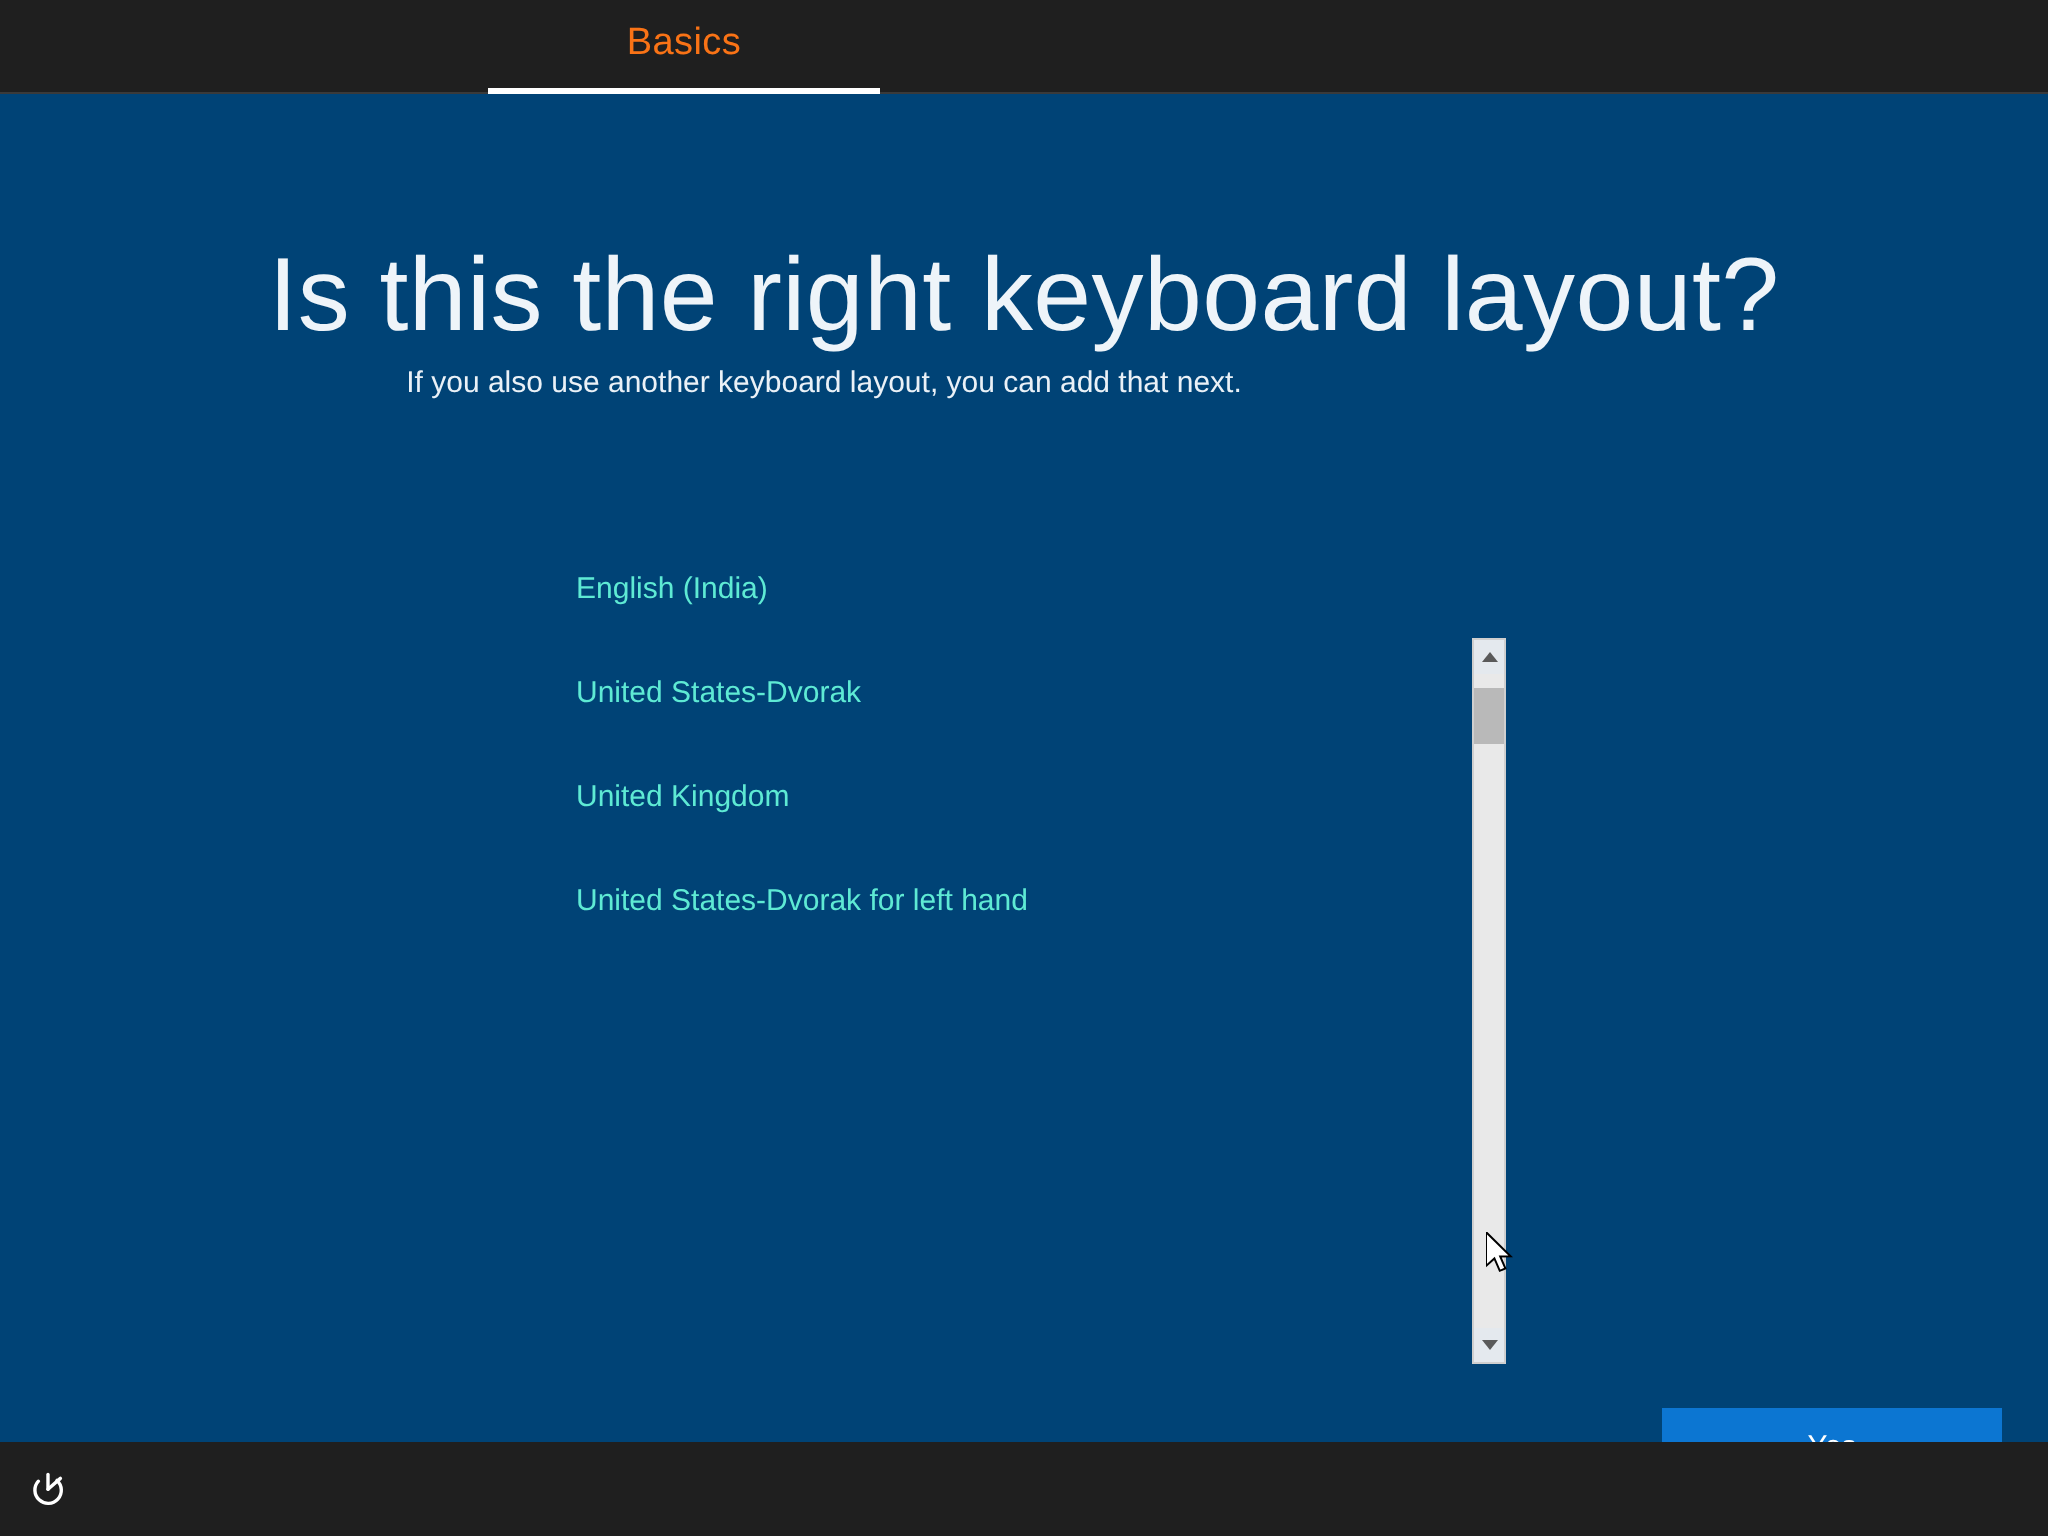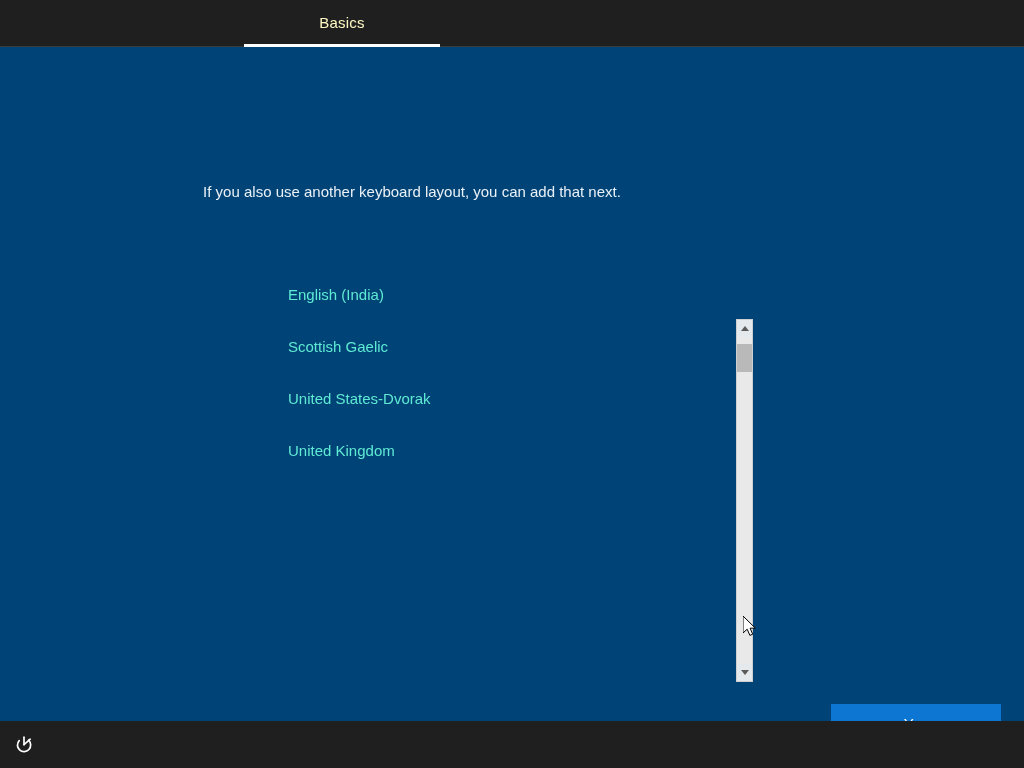--- a/index.html
+++ b/index.html
@@ -36,22 +36,22 @@
     top: 0;
     width: 196px;
     height: 47px;
     display: flex;
     align-items: center;
     justify-content: center;
     box-sizing: border-box;
     border-bottom: 3px solid #ffffff;
   }
   #tab-basics .tab-label {
-    color: #fef9c3;
-    font-size: 15px;
+    color: #f97316;
+    font-size: 19px;
     letter-spacing: 0.2px;
   }
 
   
   #content {
     position: absolute;
     left: 0;
     top: 47px;
     width: 1024px;
     height: 674px;
@@ -207,34 +207,35 @@
 <div id="screen">
 
   <div id="header-bar">
     <div id="tab-basics">
       <span class="tab-label">Basics</span>
     </div>
   </div>
 
   <div id="content">
 
+    <div id="page-title">Is this the right keyboard layout?</div>
     <div id="page-subtitle">If you also use another keyboard layout, you can add that next.</div>
 
     <div id="layout-list">
       <div class="layout-item">
         <span>English (India)</span>
       </div>
       <div class="layout-item">
-        <span>Scottish Gaelic</span>
-      </div>
-      <div class="layout-item">
         <span>United States-Dvorak</span>
       </div>
       <div class="layout-item">
         <span>United Kingdom</span>
+      </div>
+      <div class="layout-item">
+        <span>United States-Dvorak for left hand</span>
       </div>
     </div>
 
     <div id="list-scrollbar">
       <div id="scroll-up-button">
         <span class="scroll-arrow"></span>
       </div>
       <div id="scroll-track-below"></div>
       <div id="scroll-thumb"></div>
       <div id="scroll-down-button">

